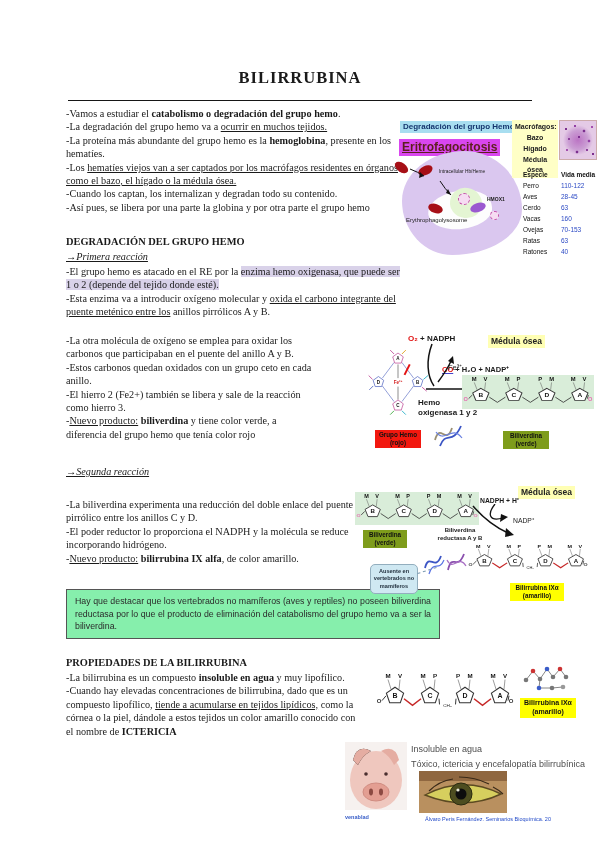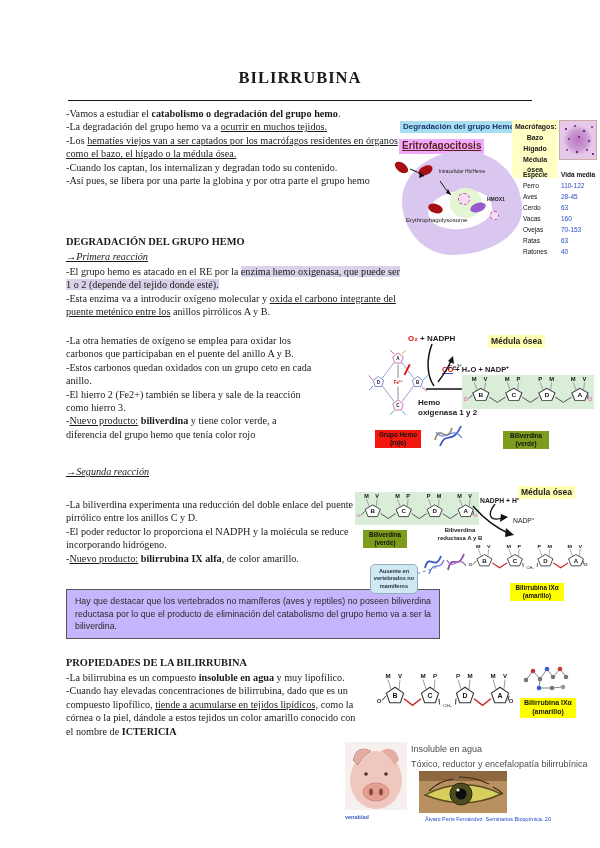--- a/index.html
+++ b/index.html
@@ -9,26 +9,26 @@
   .abs{position:absolute}
   .b{font-weight:bold}
   .u{text-decoration:underline}
   .hl{background:#d9d2e9}
   .title{width:100%;text-align:center;font-size:16.5px;font-weight:bold;letter-spacing:1px}
   .titlerule{border-top:1.7px solid #161616}
   .col{font-size:10.2px;line-height:13.4px}
   .col p{margin:0}
   .sechead{font-weight:bold;font-size:10.4px}
   .rxnlabel{font-style:italic;text-decoration:underline;font-size:10.2px}
-  .notebox{background:#c4b5fd;border:1px solid #555;padding:5px 8px;
+  .notebox{background:#86efac;border:1px solid #555;padding:5px 8px;
            font-family:"Liberation Sans",sans-serif;font-size:8.8px;line-height:12.5px;
            color:#2a2a2a;text-align:justify}
   .lbl{position:absolute;font-family:"Liberation Sans",sans-serif;font-weight:bold;line-height:1.25;padding:1px 3px}
   .lbl-cyan{background:#a8def0;color:#15356e;font-size:8px;white-space:nowrap}
-  .lbl-yel{background:#f0abfc;color:#5c1f1f;font-size:10px;text-decoration:underline;white-space:nowrap}
+  .lbl-yel{background:#d946ef;color:#5c1f1f;font-size:12px;text-decoration:underline;white-space:nowrap}
   .lbl-pale{background:#ffffb4;color:#222;font-size:8.5px;white-space:nowrap}
   .lbl-red{background:#f2180f;color:#111;font-size:6.3px;text-align:center}
   .lbl-olive{background:#7e9c1b;color:#111;font-size:6.3px;text-align:center}
   .lbl-bright{background:#ffff00;color:#111;font-size:6.3px;text-align:center}
   .callout{position:absolute;background:#cfe8f2;border:1px solid #93aebe;border-radius:5px;
            font-family:"Liberation Sans",sans-serif;font-weight:bold;font-size:5.6px;line-height:1.3;
            text-align:center;padding:3px 2px;color:#1e2c3a}
   .greenbox{position:absolute;background:#d9edd9}
   .macrobox{position:absolute;background:#ffffc6;font-family:"Liberation Sans",sans-serif;
             font-weight:bold;font-size:7px;line-height:1.55;text-align:center;padding:2px 3px;color:#222}
@@ -61,35 +61,36 @@
 <body>
 
 <div class="page">
 
   <div class="abs title" style="top:68px;left:0">BILIRRUBINA</div>
   <div class="abs titlerule" style="top:100px;left:68px;width:464px"></div>
 
   <div class="abs col" style="left:66px;top:107px;width:336px">
     <p><span>-Vamos a estudiar el </span><span class="b">catabolismo o degradación del grupo hemo</span><span>.</span></p>
     <p><span>-La degradación del grupo hemo va a </span><span class="u">ocurrir en muchos tejidos.</span></p>
+    <p><span>-La proteína más abundante del grupo hemo es la </span><span class="b">hemoglobina</span><span>, presente en los hematíes.</span></p>
     <p><span>-Los </span><span class="u">hematíes viejos van a ser captados por los macrófagos residentes en órganos como el bazo, el hígado o la médula ósea.</span></p>
     <p><span>-Cuando los captan, los internalizan y degradan todo su contenido.</span></p>
     <p><span>-Así pues, se libera por una parte la globina y por otra parte el grupo hemo</span></p>
   </div>
 
   <div class="abs sechead" style="left:66px;top:236px">DEGRADACIÓN DEL GRUPO HEMO</div>
   <div class="abs rxnlabel" style="left:66px;top:251px">→Primera reacción</div>
 
   <div class="abs col" style="left:66px;top:265px;width:336px">
     <p><span>-El grupo hemo es atacado en el RE por la </span><span class="hl">enzima hemo oxigenasa, que puede ser 1 o 2 (depende del tejido donde esté).</span></p>
     <p><span>-Esta enzima va a introducir oxígeno molecular y </span><span class="u">oxida el carbono integrante del puente meténico entre los</span><span> anillos pirrólicos A y B.</span></p>
   </div>
 
   <div class="abs col" style="left:66px;top:334px;width:250px">
-    <p><span>-La otra hematíes de oxígeno se emplea para oxidar los carbonos que participaban en el puente del anillo A y B.</span></p>
+    <p><span>-La otra molécula de oxígeno se emplea para oxidar los carbonos que participaban en el puente del anillo A y B.</span></p>
     <p><span>-Estos carbonos quedan oxidados con un grupo ceto en cada anillo.</span></p>
     <p><span>-El hierro 2 (Fe2+) también se libera y sale de la reacción como hierro 3.</span></p>
     <p><span>-</span><span class="u">Nuevo producto:</span><span> </span><span class="b">biliverdina</span><span> y tiene color verde, a diferencia del grupo hemo que tenía color rojo</span></p>
   </div>
 
   <div class="abs rxnlabel" style="left:66px;top:466px">→Segunda reacción</div>
   <div class="abs col" style="left:66px;top:498px;width:294px">
     <p><span>-La biliverdina experimenta una reducción del doble enlace del puente pirrólico entre los anillos C y D.</span></p>
     <p><span>-El poder reductor lo proporciona el NADPH y la molécula se reduce incorporando hidrógeno.</span></p>
     <p><span>-</span><span class="u">Nuevo producto:</span><span> </span><span class="b">bilirrubina IX alfa</span><span>, de color amarillo.</span></p>
@@ -421,21 +422,21 @@
       <path d="M8,18 Q12,2 26,9 Q17,14 13,23 Z" fill="#e5ad a2" opacity="0.9"></path>
       <path d="M8,18 Q12,2 26,9 Q17,14 13,23 Z" fill="#e5ada2"></path>
       <path d="M54,18 Q50,2 36,9 Q45,14 49,23 Z" fill="#e5ada2"></path>
       <ellipse cx="31" cy="50" rx="13" ry="9" fill="#e39e92" stroke="#d08b80" stroke-width="1"></ellipse>
       <ellipse cx="26" cy="50" rx="2" ry="3.4" fill="#8c4a42"></ellipse>
       <ellipse cx="36" cy="50" rx="2" ry="3.4" fill="#8c4a42"></ellipse>
       <circle cx="21" cy="32" r="1.8" fill="#4a2f2f"></circle>
       <circle cx="41" cy="32" r="1.8" fill="#4a2f2f"></circle>
     </svg>
     <div class="abs sans" style="left:68px;top:4px;font-size:9px;color:#4d4d4d">Insoluble en agua</div>
-    <div class="abs sans" style="left:68px;top:19px;font-size:9px;color:#4d4d4d">Tóxico, reductor y encefalopatía bilirrubínica</div>
+    <div class="abs sans" style="left:68px;top:19px;font-size:9px;color:#4d4d4d">Tóxico, ictericia y encefalopatía bilirrubínica</div>
     <svg class="abs" style="left:76px;top:31px" width="88" height="42" viewBox="0 0 88 42">
       <rect width="88" height="42" fill="#b9905f"></rect>
       <rect width="88" height="10" fill="#8f6740"></rect>
       <path d="M6,24 Q44,4 82,23 Q46,40 6,24 Z" fill="#d6cf5e" stroke="#5c4a22" stroke-width="1.4"></path>
       <circle cx="42" cy="23" r="11" fill="#4d4d20" stroke="#2a2a10" stroke-width="1"></circle>
       <circle cx="42" cy="23" r="5.5" fill="#0d0d0d"></circle>
       <circle cx="39" cy="19" r="1.6" fill="#e8e8d8"></circle>
       <path d="M10,20 Q20,10 34,8 M40,6 Q56,6 70,13 M74,16 Q80,19 84,23" fill="none" stroke="#3a2a18" stroke-width="1.2"></path>
     </svg>
     <div class="abs sans" style="left:2px;top:74px;font-size:5.5px;color:#3a5fc8;font-weight:bold">venablad</div>

